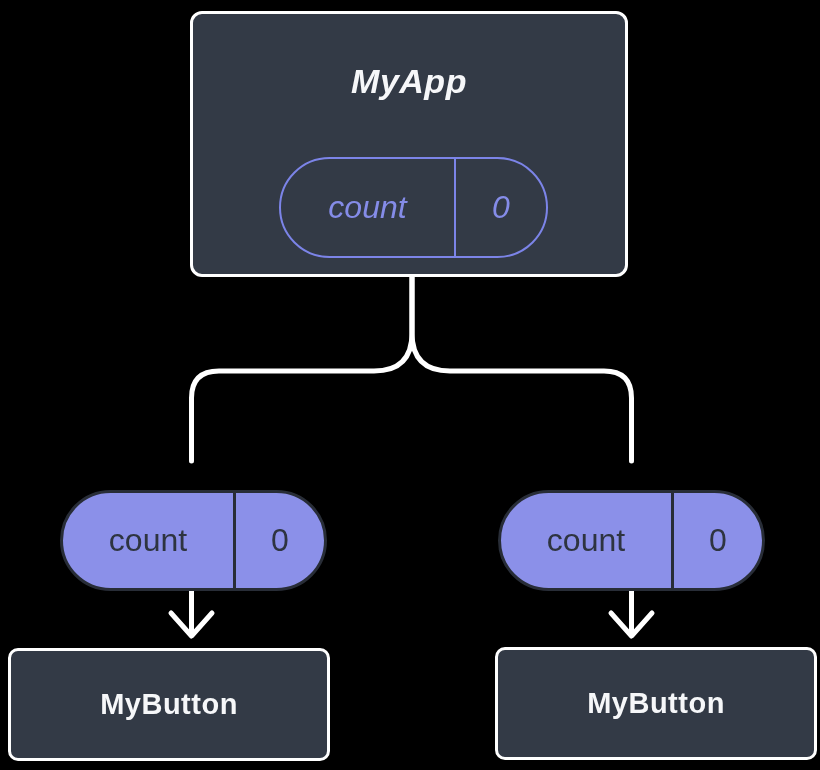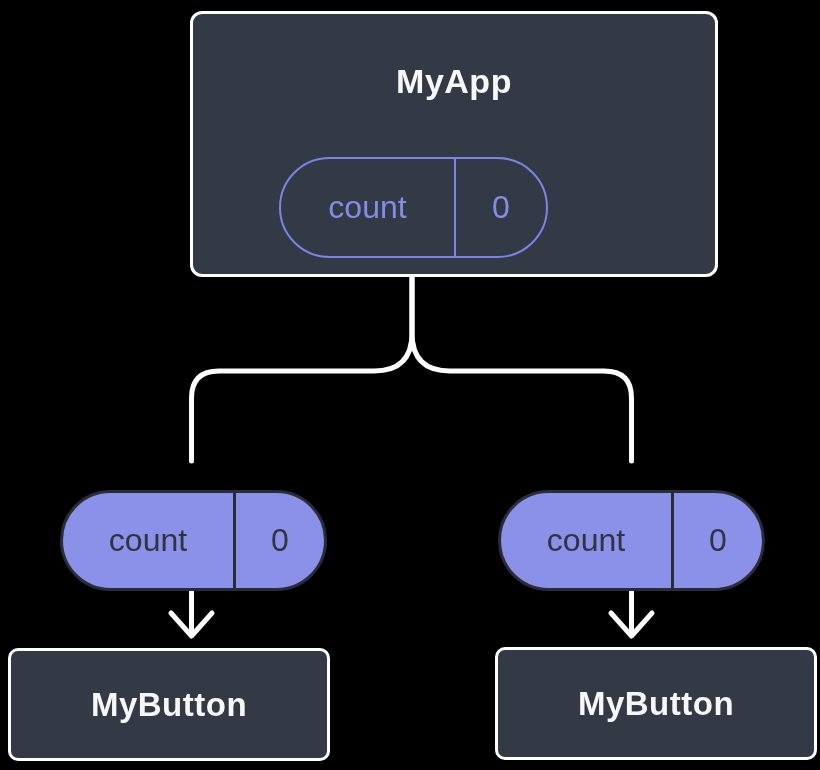--- a/index.html
+++ b/index.html
@@ -26,22 +26,23 @@
   .card-title {
     color: #F6F7F9;
     font-weight: 700;
     font-size: 34px;
     text-align: center;
     letter-spacing: 0.5px;
   }
   #root-card {
     left: 190px;
     top: 11px;
-    width: 528px;
+    width: 438px;
     height: 266px;
+    font-style: italic;
   }
   #root-card .card-title {
     margin-top: 48px;
   }
   
   .pill {
     display: flex;
     align-items: stretch;
     border-radius: 999px;
     box-sizing: border-box;
@@ -94,21 +95,21 @@
   .button-card {
     width: 322px;
     height: 113px;
     border-radius: 10px;
     display: flex;
     align-items: center;
     justify-content: center;
   }
   .button-card .card-title {
     margin: 8px;
-    font-size: 33px;
+    font-size: 29px;
   }
   #child-card-left  { left: 8px;   top: 648px; }
   #child-card-right { left: 495px; top: 647px; }
   
   #connector-svg {
     position: absolute;
     left: 0;
     top: 0;
     pointer-events: none;
   }

